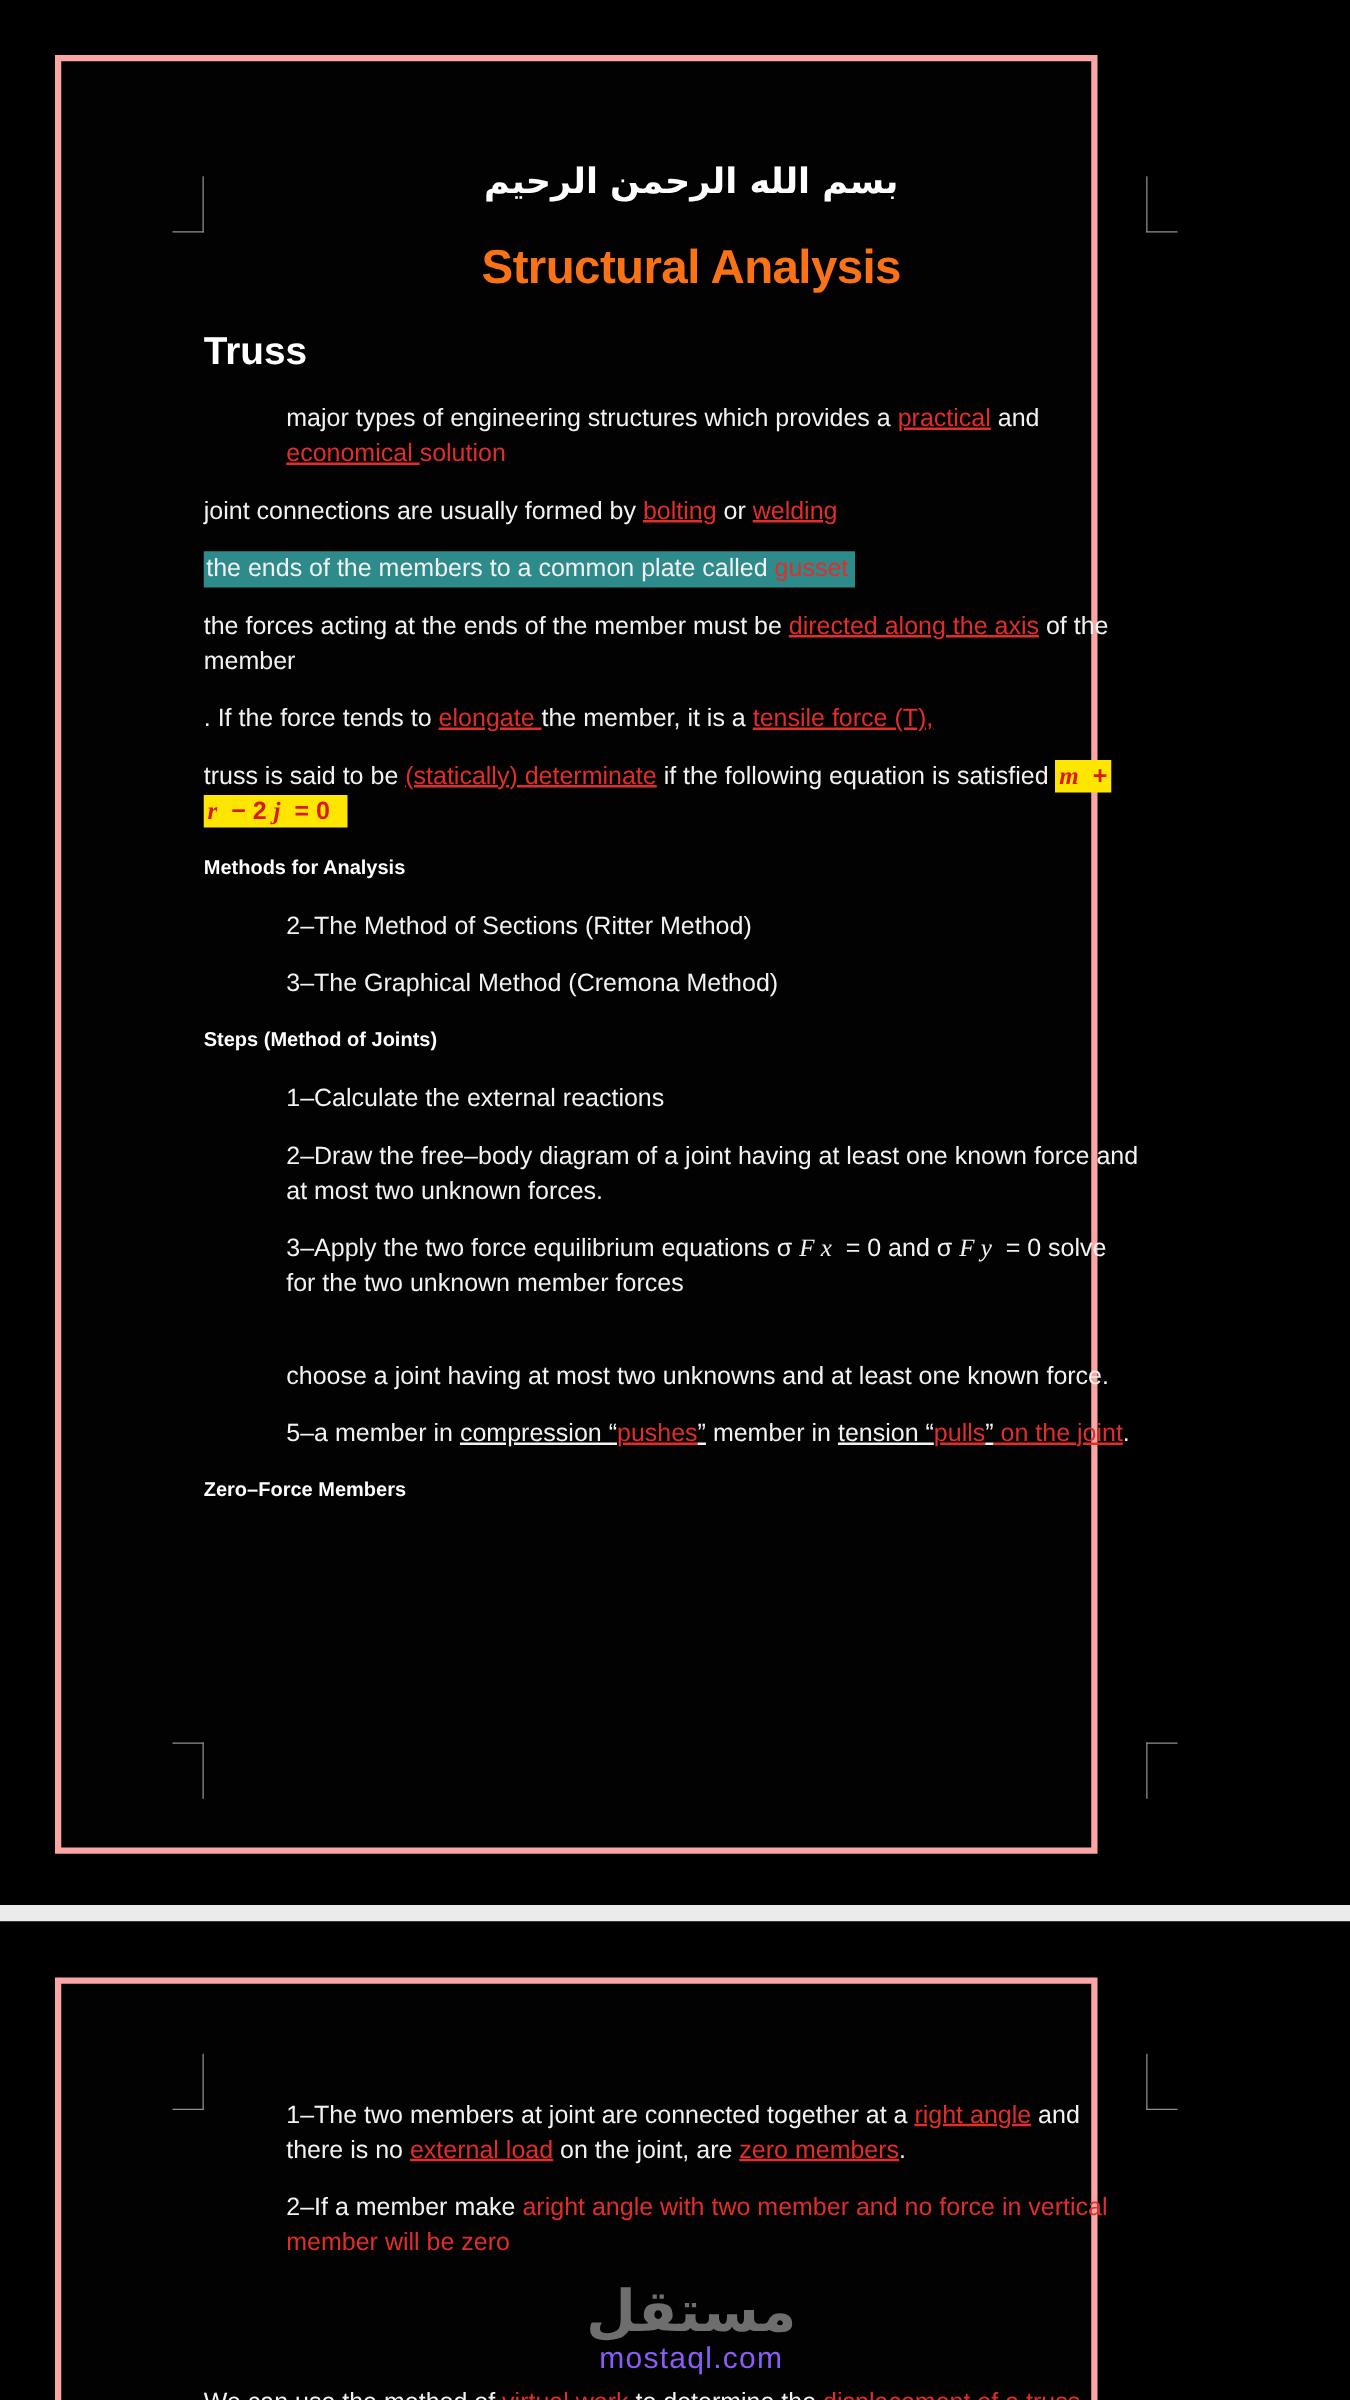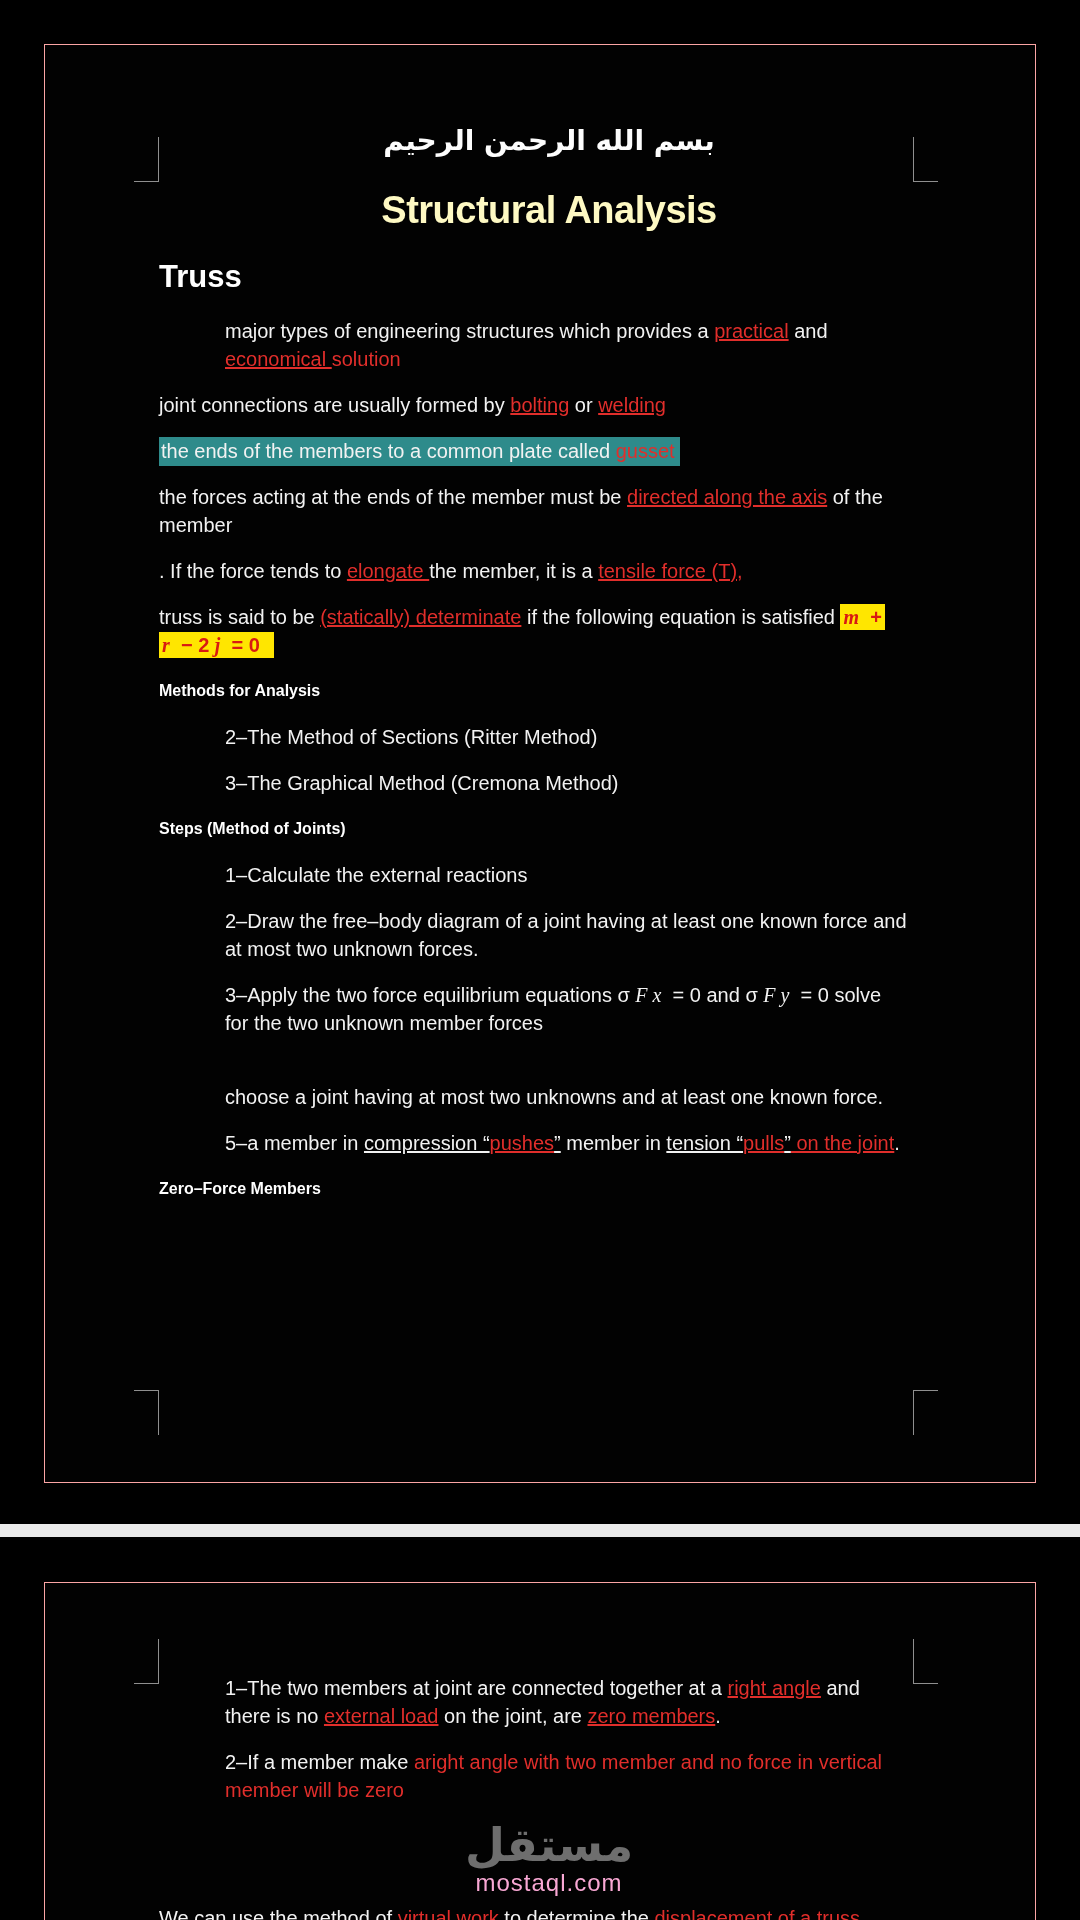--- a/index.html
+++ b/index.html
@@ -1,43 +1,43 @@
 <!DOCTYPE html>
 <html><head>
 <meta charset="utf-8">
 <style>
   html,body{margin:0;padding:0;background:#000;}
   body{width:1080px;height:1920px;position:relative;overflow:hidden;
        font-family:"Liberation Sans",sans-serif;color:#f4f4f4;}
-  .slide{position:absolute;left:44px;width:992px;background:#020202;
-         border:1px solid #fca5a5;box-sizing:border-box;}
+  .slide{position:absolute;left:44px;width:834px;background:#020202;
+         border:5px solid #fca5a5;box-sizing:border-box;}
   #slide1{top:44px;height:1439px;}
   #slide2{top:1582px;height:420px;}
   .divider{position:absolute;left:0;top:1524px;width:1080px;height:13px;background:#ebebeb;}
   .content{position:relative;padding:76px 40px 0 114px;width:780px;box-sizing:content-box;}
   #slide2 .content{padding-top:91px;}
   .bismillah{font-family:"DejaVu Sans",sans-serif;font-weight:bold;font-size:28px;
              line-height:40px;text-align:center;margin:0 0 26px 0;color:#fdfdfd;}
   .doc-title{font-size:38px;line-height:46px;font-weight:bold;text-align:center;
-             color:#fef9c3;margin:0 0 26px 0;letter-spacing:-0.5px;}
+             color:#f97316;margin:0 0 26px 0;letter-spacing:-0.5px;}
   h2.h-truss{font-size:31px;line-height:36px;font-weight:bold;color:#fff;margin:0 0 22px 0;}
   p{font-size:20px;line-height:28px;margin:0 0 18px 0;color:#f2f2f2;}
   .h3{font-weight:bold;font-size:16px;line-height:28px;margin:0 0 18px 0;color:#fff;}
   .indent{margin-left:66px;}
   .b{font-weight:bold;}
   .red{color:#e12e2b;}
   .rlink{color:#e12e2b;text-decoration:underline;}
   .wu{text-decoration:underline;}
   .hlt{background:#2e8b8b;padding:3px 5px 4px 2px;}
   .hly{background:#ffe600;color:#d81a12;font-weight:bold;padding:2px 3px;}
   .mi{font-family:"Liberation Serif",serif;font-style:italic;font-weight:normal;}
   .hly .mi{font-weight:bold;}
   .watermark{text-align:center;margin-top:14px;color:#6e6e6e;}
   .wm-logo{font-family:"DejaVu Sans",sans-serif;font-weight:bold;font-size:46px;line-height:46px;}
-  .wm-domain{font-size:24px;line-height:26px;letter-spacing:1px;color:#f9a8d4;margin-top:2px;}
+  .wm-domain{font-size:24px;line-height:26px;letter-spacing:1px;color:#8b5cf6;margin-top:2px;}
   .bottomline{margin-top:8px;}
   .cmark{position:absolute;width:24px;height:44px;border:0 solid #8f8f8f;}
   .cm-rb{border-right-width:1px;border-bottom-width:1px;}
   .cm-lb{border-left-width:1px;border-bottom-width:1px;}
   .cm-rt{border-right-width:1px;border-top-width:1px;}
   .cm-lt{border-left-width:1px;border-top-width:1px;}
 </style>
 </head>
 <body>
 

